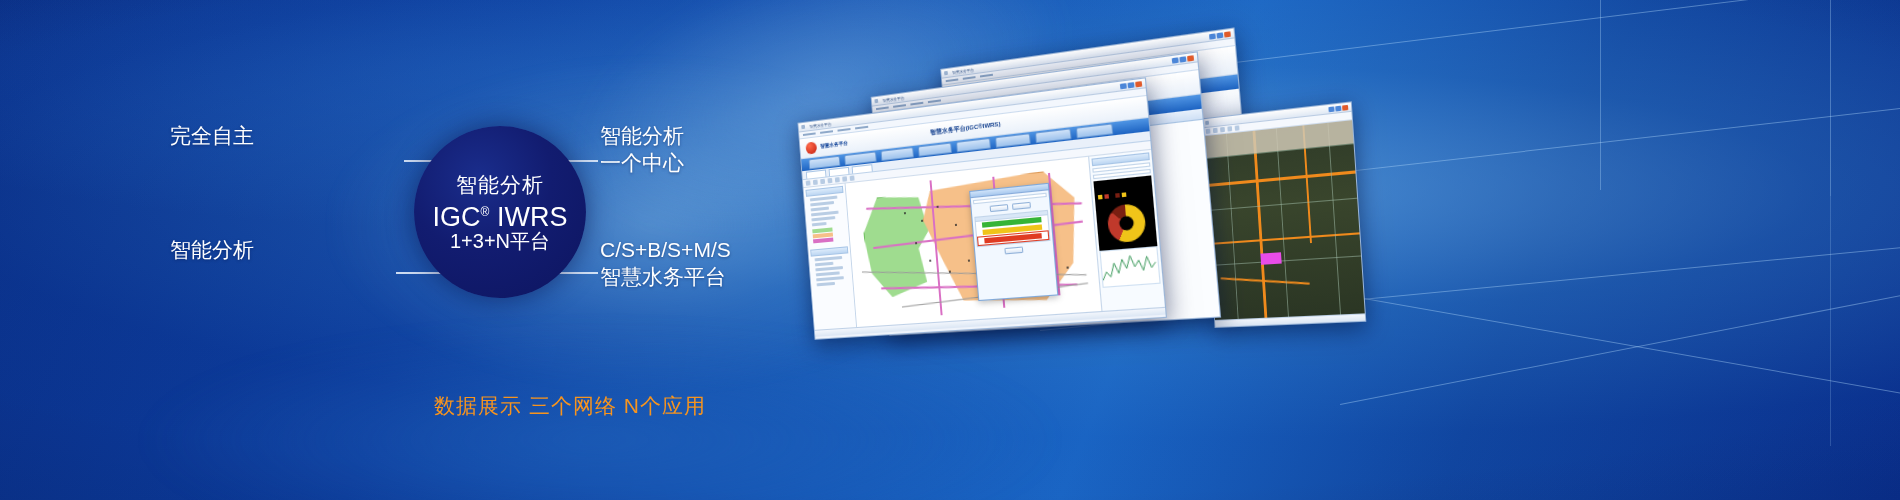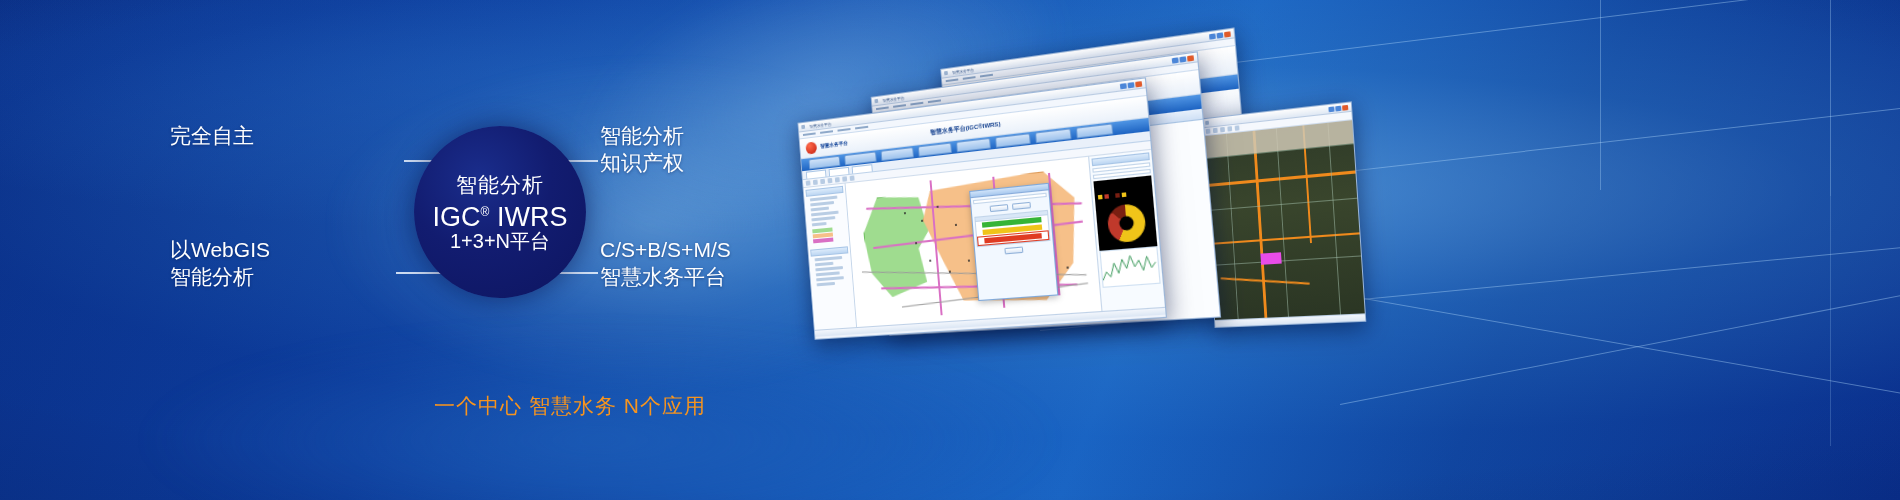--- a/index.html
+++ b/index.html
@@ -440,36 +440,35 @@
 
   <div class="rule r-tl"></div>
   <div class="rule r-bl"></div>
   <div class="rule r-tr"></div>
   <div class="rule r-br"></div>
 
   <div class="feat r f-tl">
     <div>完全自主</div>
   </div>
   <div class="feat r f-bl">
-    <div>以WebGIS</div>
     <div>智能分析</div>
   </div>
   <div class="feat l f-tr">
     <div>智能分析</div>
-    <div>知识产权</div>
+    <div>一个中心</div>
   </div>
   <div class="feat l f-br">
     <div>C/S+B/S+M/S</div>
     <div>智慧水务平台</div>
   </div>
 
   <div class="hub">
     <div class="hub-cn">智能分析</div>
     <div class="hub-en">
       <span>IGC</span><sup>®</sup>&nbsp;<span>IWRS</span>
     </div>
     <div class="hub-pf">1+3+N平台</div>
   </div>
 
-  <div class="tagline">一个中心  智慧水务  N个应用</div>
+  <div class="tagline">数据展示  三个网络  N个应用</div>
 
   <div class="vign"></div>
 </div>
 
 </body></html>

